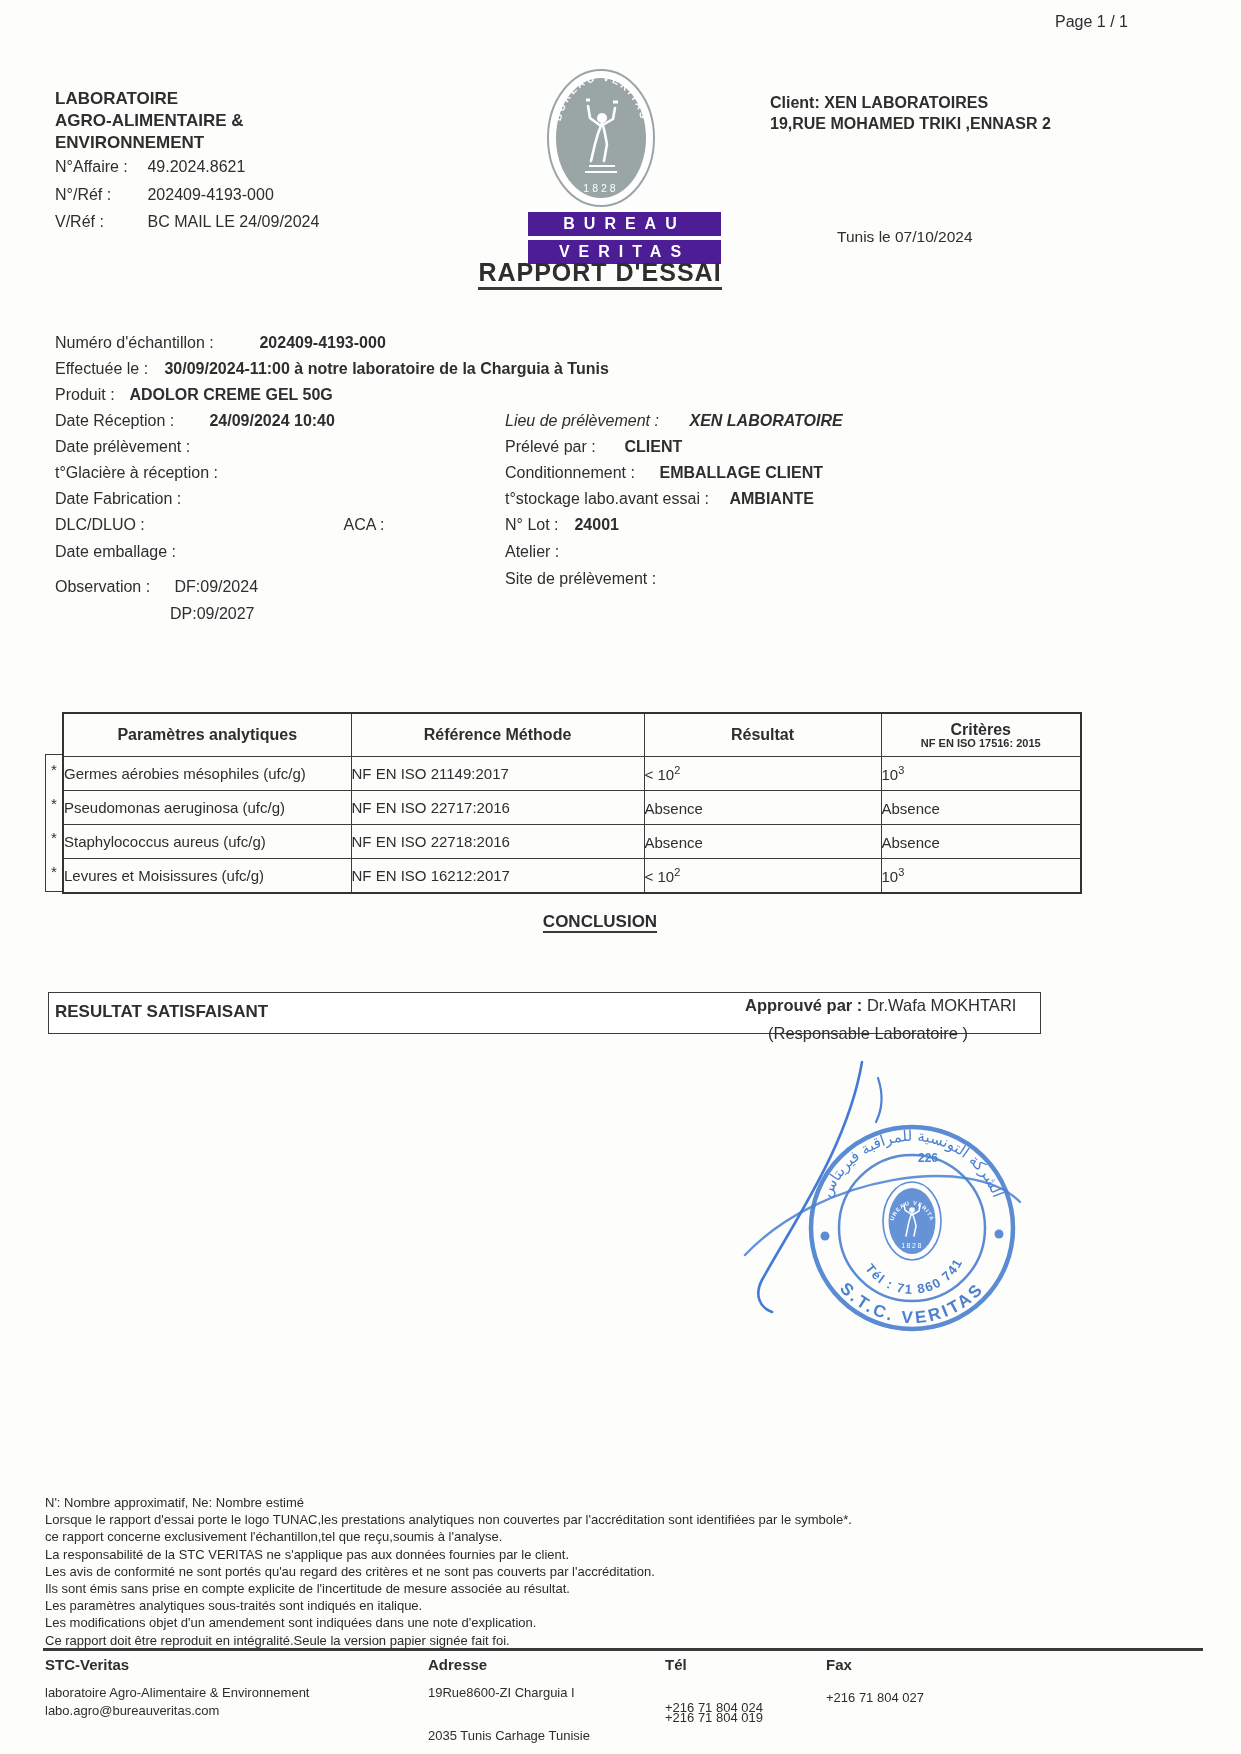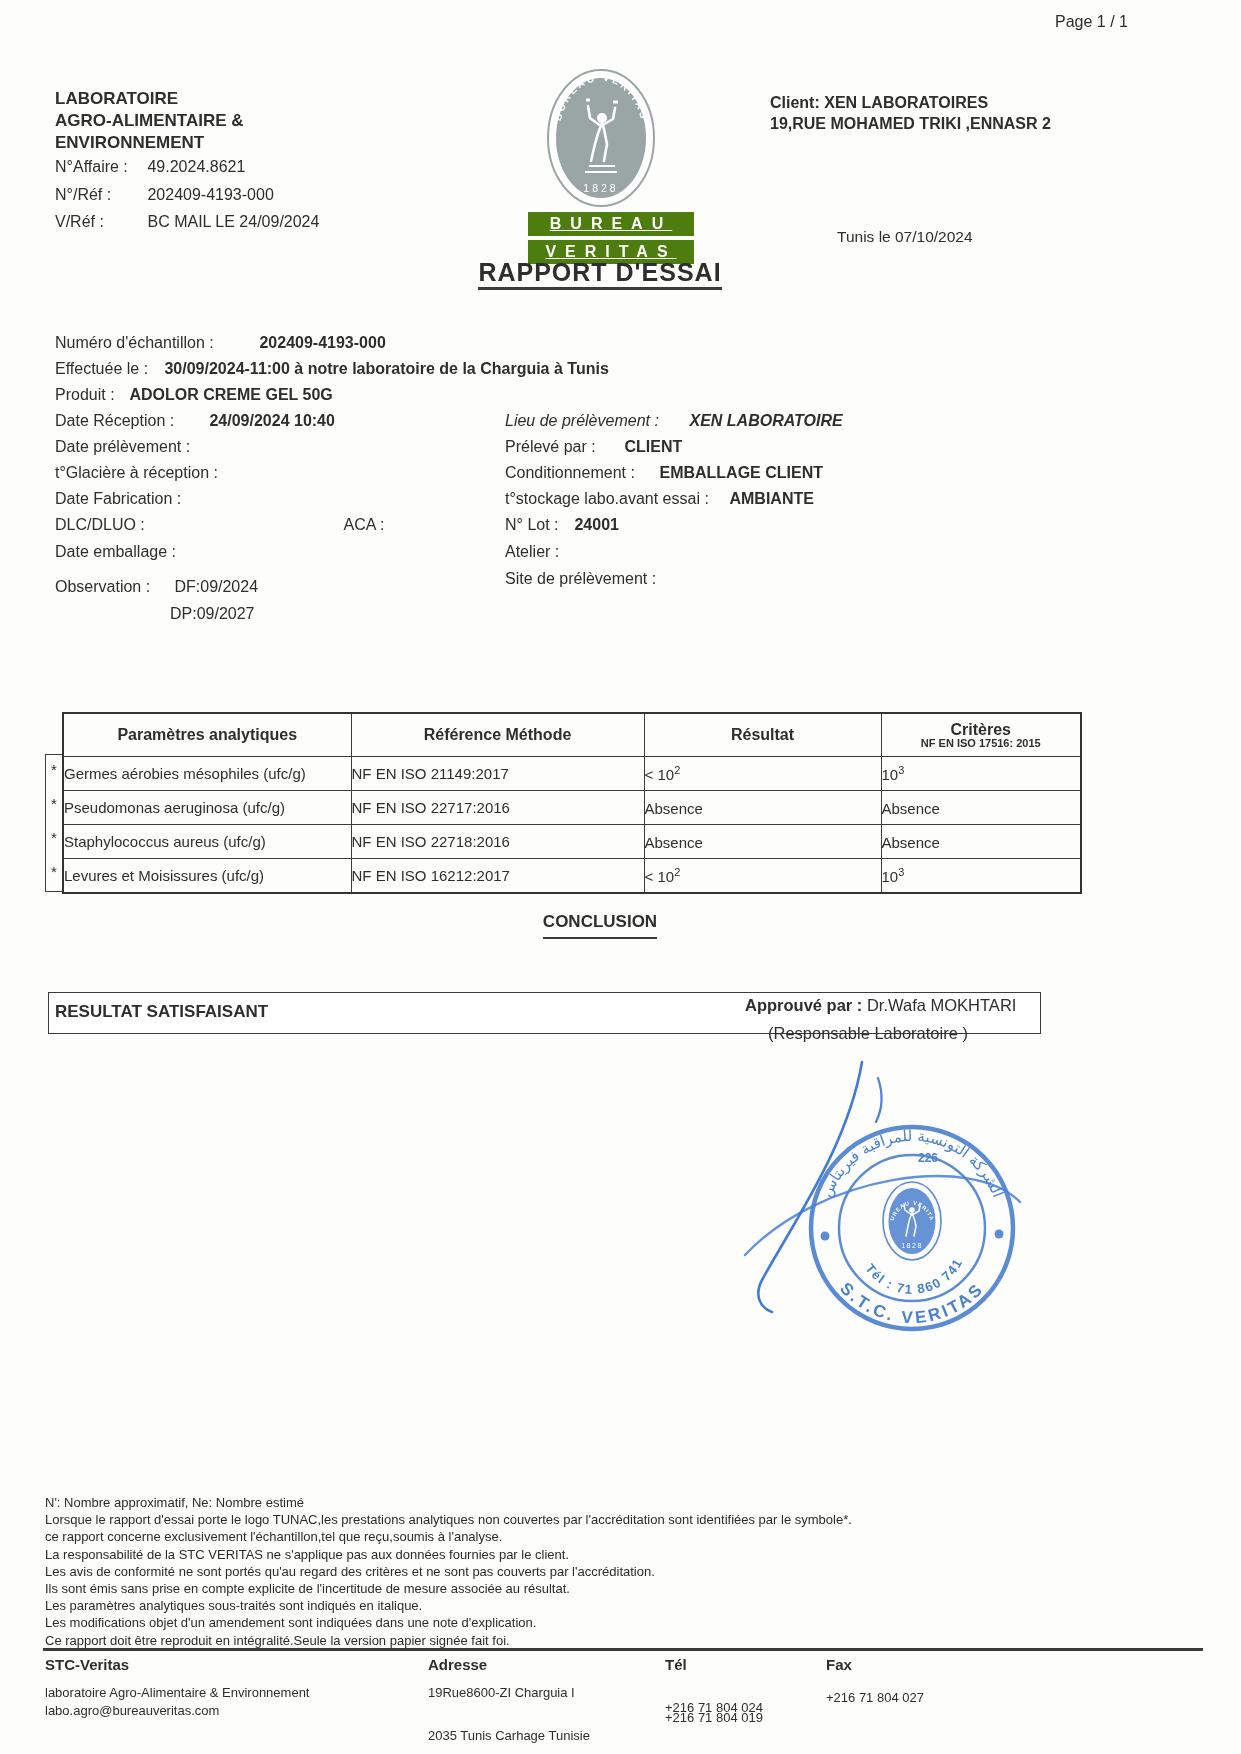--- a/index.html
+++ b/index.html
@@ -12,22 +12,22 @@
   .nw{white-space:nowrap;}
   
   .page-num{left:1035px;top:13px;font-size:16px;margin-left:20px;}
   .lab-title{left:55px;top:88px;font-size:17px;font-weight:bold;line-height:22px;}
   .ref-row{left:55px;font-size:16px;}
   .ref-row .lbl{display:inline-block;width:88px;}
   .client-block{left:770px;top:92px;font-size:16px;font-weight:bold;line-height:21px;}
   .tunis{left:837px;top:228px;font-size:15.5px;}
   
   .logo-oval{left:545px;top:68px;}
-  .logo-bar{left:528px;width:166px;height:24px;background:#4d7c0f;color:#fff;
-    font-weight:bold;font-size:16px;letter-spacing:9px;text-align:center;line-height:24px;text-decoration:underline;}
+  .logo-bar{left:528px;width:193px;height:24px;background:#4c1d95;color:#fff;
+    font-weight:bold;font-size:16px;letter-spacing:9px;text-align:center;line-height:24px;}
   .bar1{top:212px;} .bar2{top:240px;}
   
   .doc-title{left:0;top:258px;width:1200px;text-align:center;}
   .doc-title span{font-size:25px;font-weight:bold;letter-spacing:1px;
     border-bottom:3px solid #3a3a3a;padding-bottom:1px;}
   
   .srow{font-size:16px;white-space:nowrap;}
   .srow .lbl{display:inline-block;}
   .val{font-weight:bold;}
   
@@ -37,21 +37,21 @@
   .ana-table th{height:42px;font-size:16px;}
   .ana-table td{height:33px;font-size:15px;}
   .c-param{width:288px;} .c-method{width:293px;} .c-result{width:237px;} .c-crit{width:200px;}
   .td-param{padding-left:18px;} .td-method{padding-left:5px;} .td-result{padding-left:15px;} .td-crit{padding-left:4px;}
   .crit-sub{font-size:11px;font-weight:bold;display:block;margin-top:-2px;}
   .star-strip{left:45px;top:754px;width:16px;height:136px;border:1.5px solid #3c3c3c;}
   .star-cell{height:34px;font-size:15px;text-align:center;line-height:30px;}
   sup{font-size:11px;}
   
   .conclusion-h{left:0;top:912px;width:1200px;text-align:center;}
-  .conclusion-h span{font-size:17px;font-weight:bold;border-bottom:2px solid #3a3a3a;padding-bottom:6px;text-align:right;}
+  .conclusion-h span{font-size:17px;font-weight:bold;border-bottom:2px solid #3a3a3a;padding-bottom:0;text-align:right;}
   .conclusion-box{left:48px;top:992px;width:985px;height:40px;border:1.5px solid #3c3c3c;
     font-size:17px;font-weight:bold;line-height:38px;padding-left:6px;background:#fff;}
   .approval1{left:745px;top:996px;font-size:16.5px;}
   .approval2{left:768px;top:1024px;font-size:16.5px;}
   
   .footnotes{left:45px;top:1494px;font-size:13px;line-height:17.2px;color:#2b2b2b;}
   
   .footer-rule{left:43px;top:1648px;width:1160px;height:2.5px;background:#3a3a3a;}
   .fh{font-size:15px;font-weight:bold;top:1656px;}
   .ft{font-size:13px;line-height:17px;}

